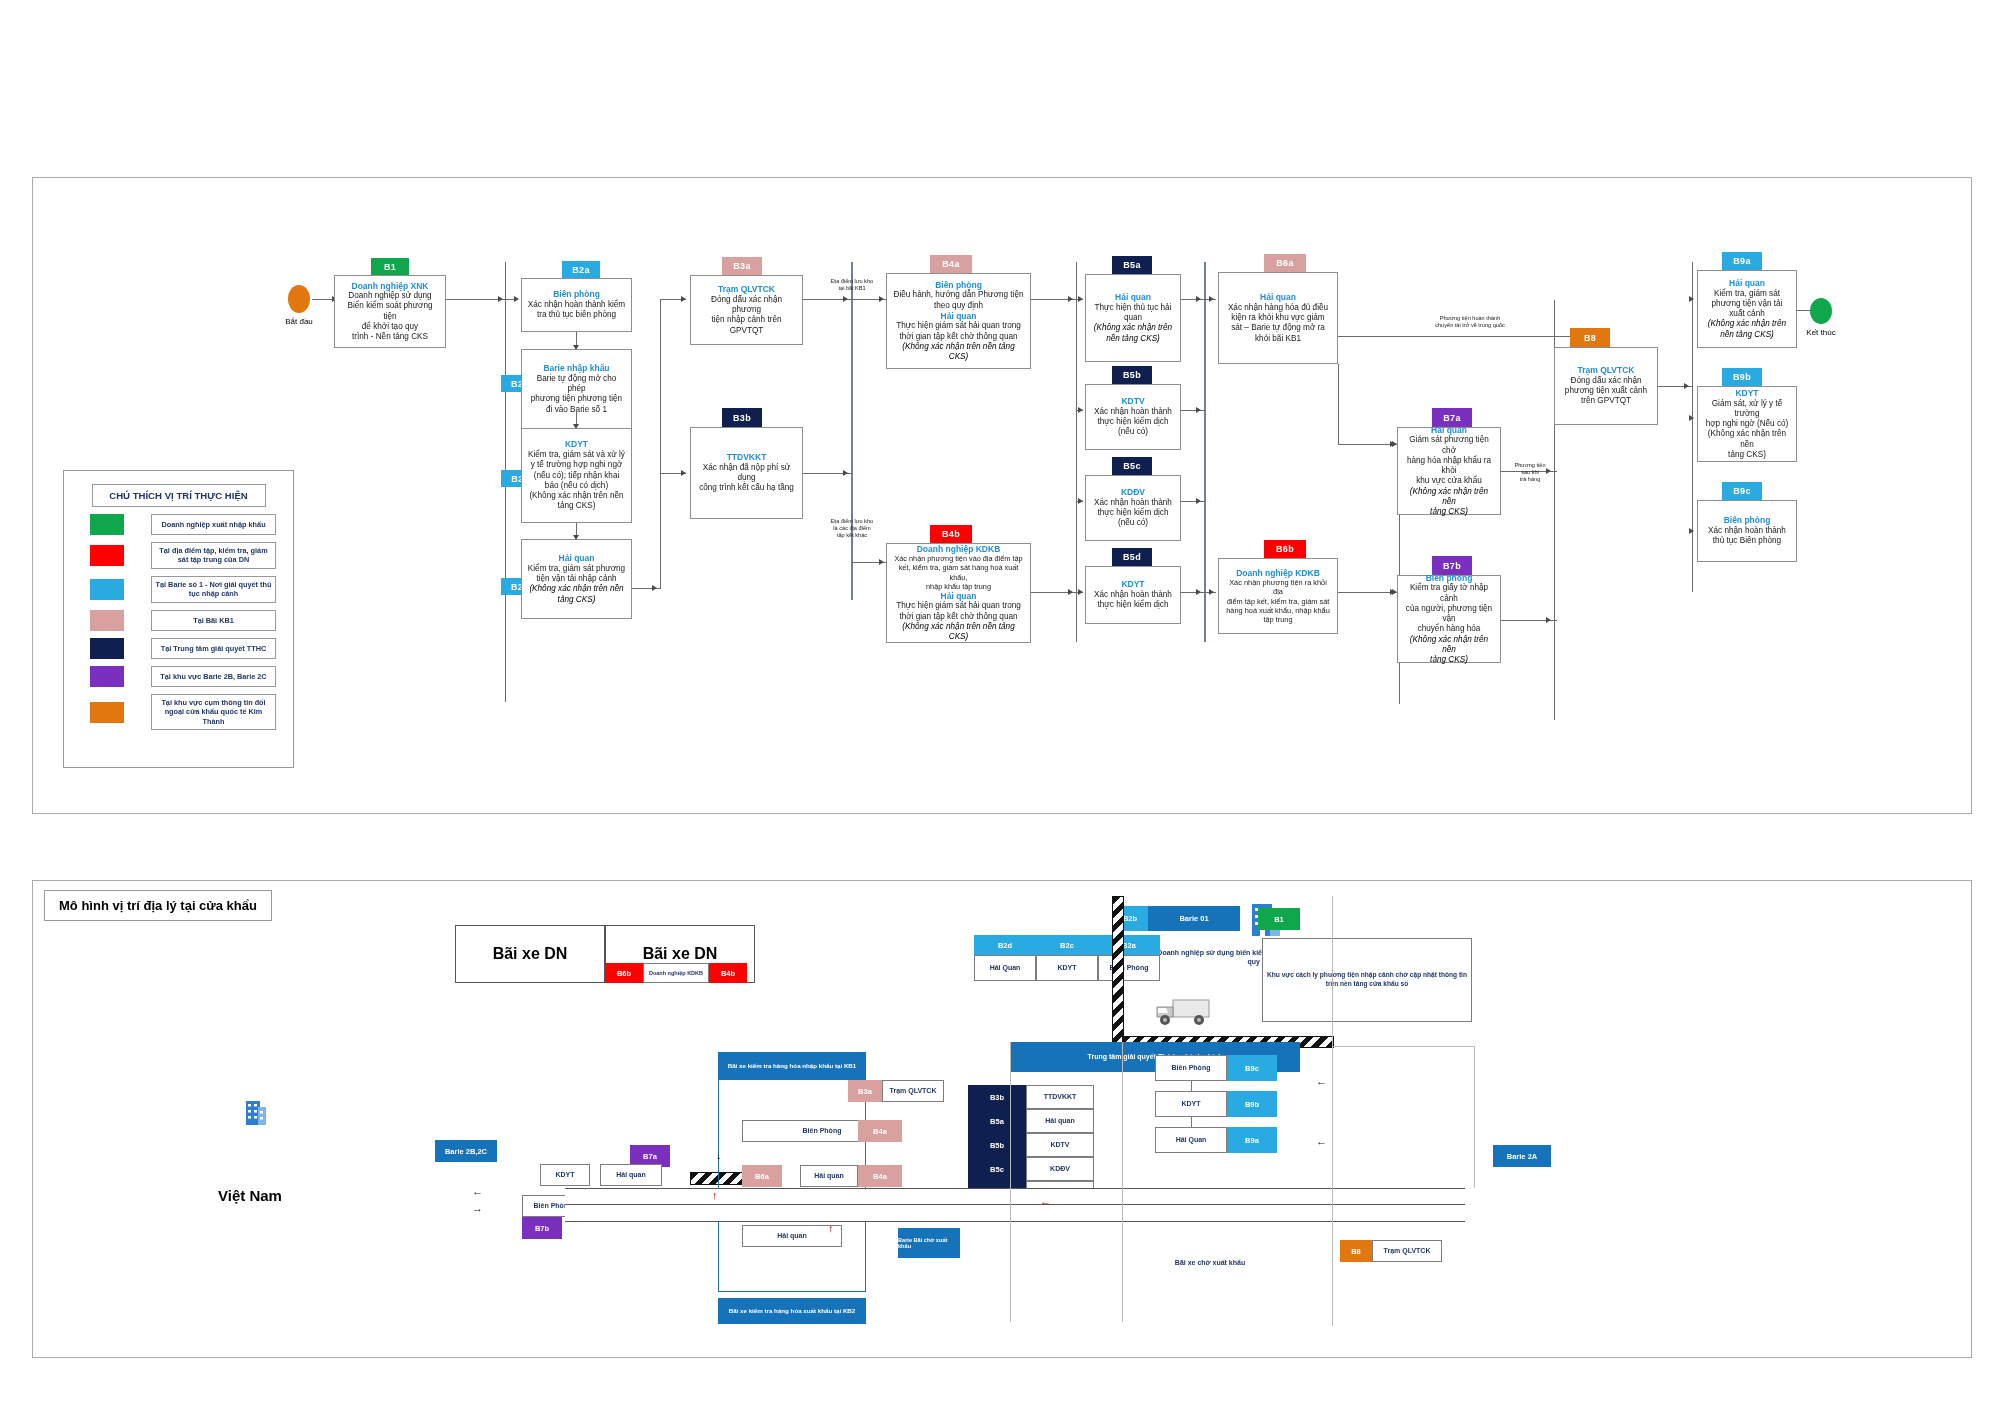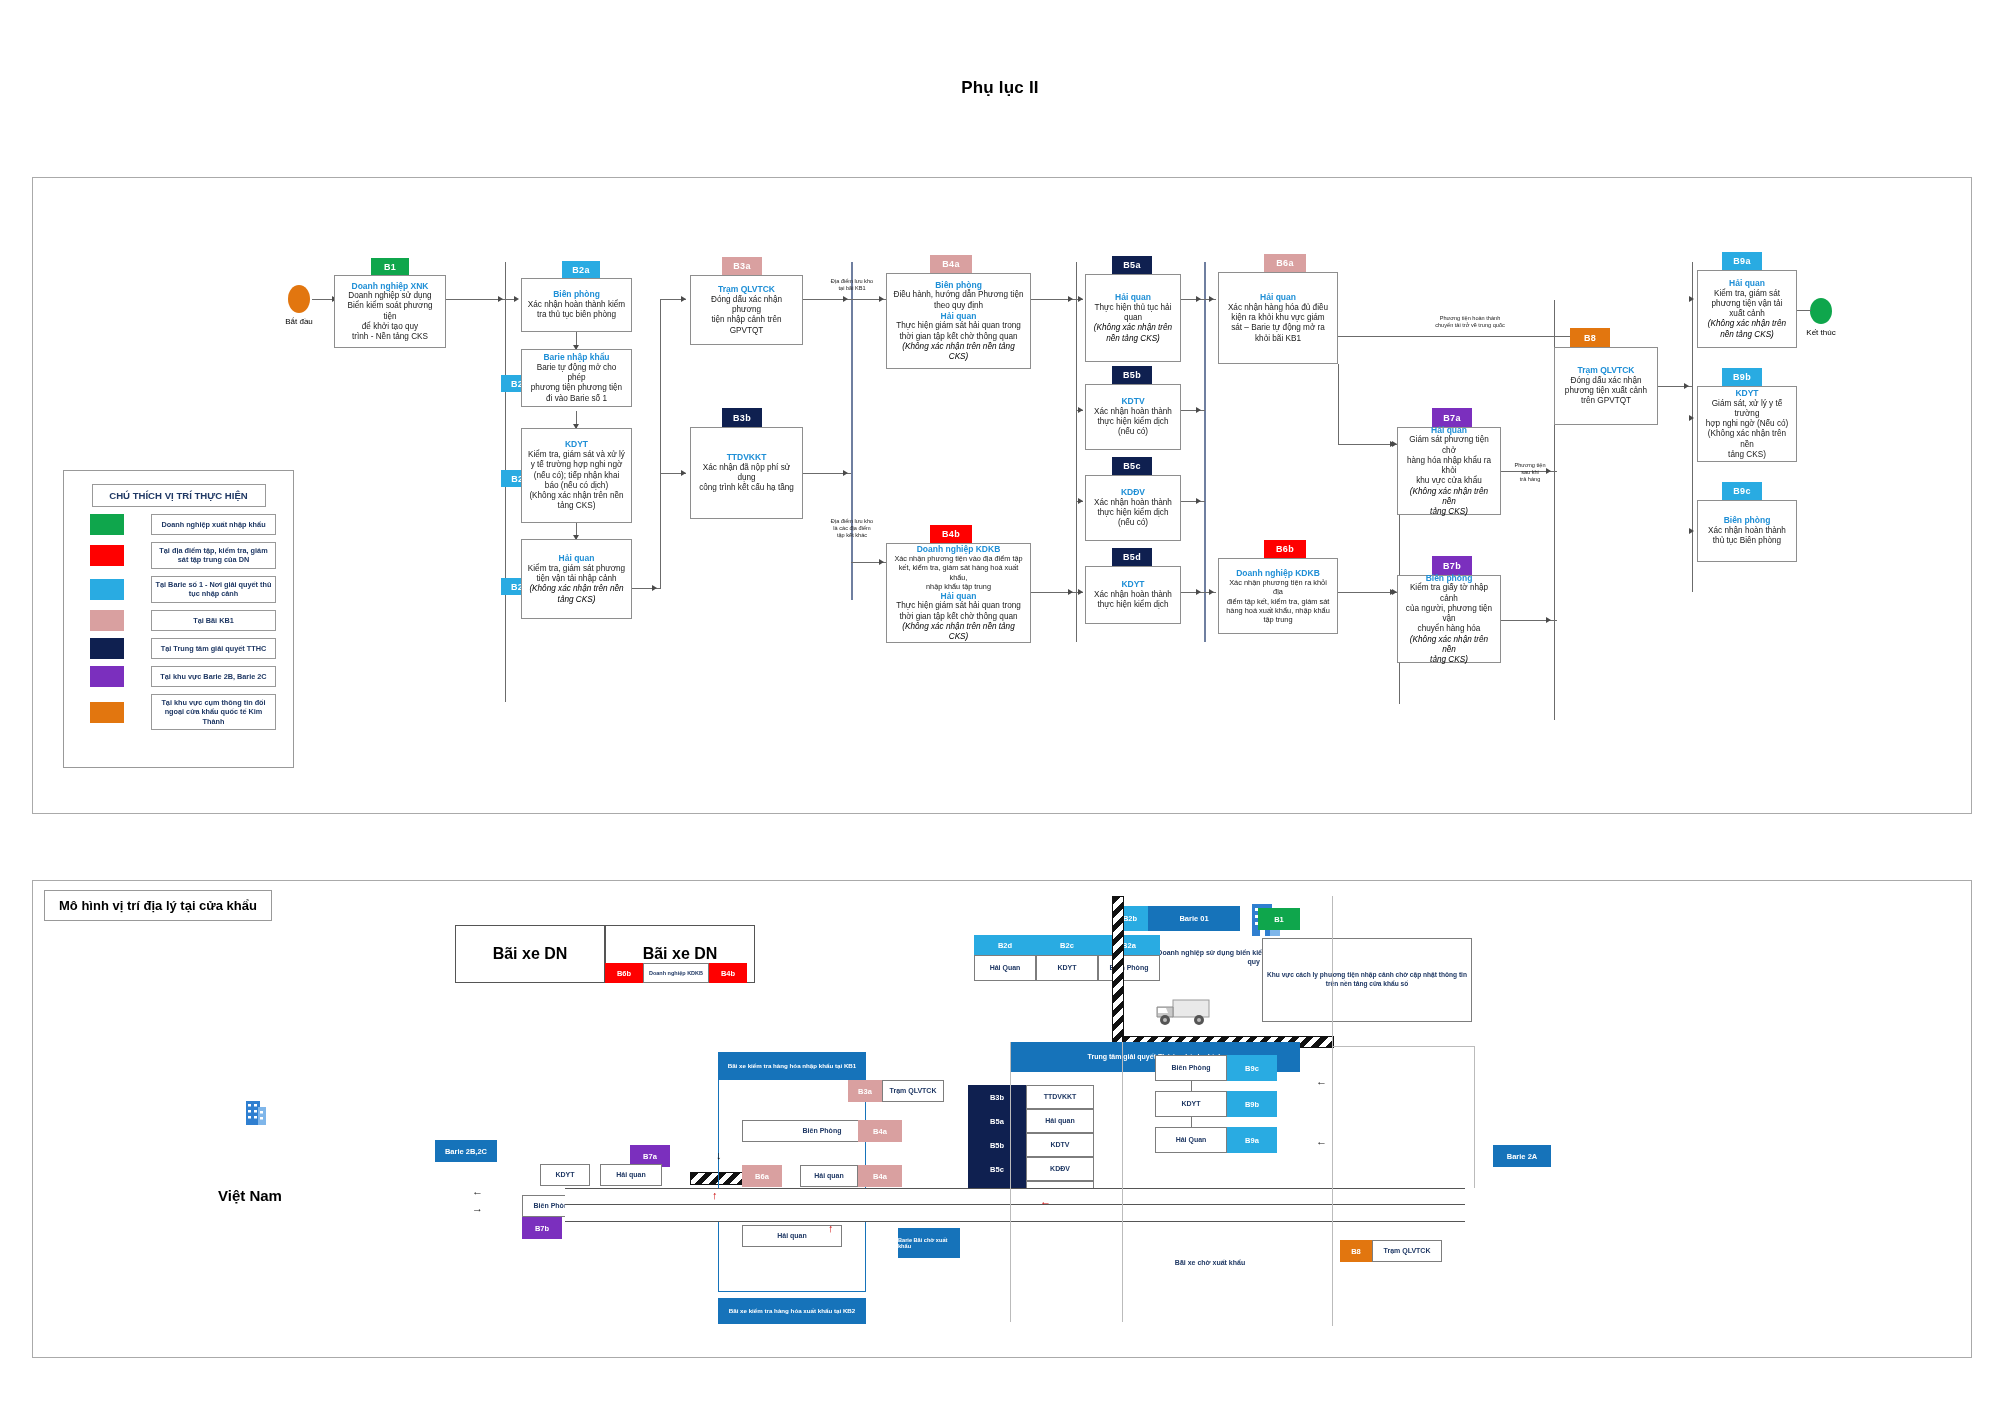--- a/index.html
+++ b/index.html
@@ -72,21 +72,20 @@
   .plainbox{position:absolute;border:1px solid #7d7d7d;background:#fff;box-sizing:border-box;
             display:flex;align-items:center;justify-content:center;text-align:center;
             font-size:6.6px;color:#1f3864;font-weight:bold;line-height:1.3;padding:3px;}
   .bluehdr{position:absolute;background:#1673BA;color:#fff;display:flex;align-items:center;
            justify-content:center;text-align:center;font-size:7px;font-weight:bold;line-height:1.25;padding:2px;box-sizing:border-box;}
 </style>
 </head>
 <body>
 
 <div class="hdr">
-  <div class="h1">Phụ lục II</div>
 </div>
 
 <div class="frame" id="flow-frame"></div>
 
 <div class="startdot" style="left:288px;top:285px;"></div>
 <div class="startlbl" style="left:269px;top:317px;">Bắt đầu</div>
 <div class="ln lnh" style="left:312px;top:299px;width:24px;"></div>
 <div class="arw" style="left:332px;top:296px;"></div>
 
 <div class="enddot" style="left:1810px;top:298px;"></div>
@@ -113,21 +112,21 @@
     <span class="txt">Xác nhận hoàn thành kiểm</span>
     <span class="txt">tra thủ tục biên phòng</span>
   </div>
 </div>
 <div class="ln lnh" style="left:505px;top:299px;width:12px;"></div>
 <div class="arw" style="left:514px;top:296px;"></div>
 <div class="ln lnv" style="left:576px;top:332px;height:17px;"></div>
 <div class="arwd" style="left:573px;top:345px;"></div>
 
 <div class="tag" style="left:501px;top:375px;width:38px;height:17px;background:#29ABE2;">B2b</div>
-<div class="node" style="left:521px;top:349px;width:111px;height:58px;">
+<div class="node" style="left:521px;top:349px;width:111px;height:80px;">
   <div class="inner">
     <span class="org">Barie nhập khẩu</span>
     <span class="txt">Barie tự động mở cho phép</span>
     <span class="txt">phương tiện phương tiện</span>
     <span class="txt">đi vào Barie số 1</span>
   </div>
 </div>
 <div class="ln lnv" style="left:576px;top:411px;height:17px;"></div>
 <div class="arwd" style="left:573px;top:424px;"></div>
 

